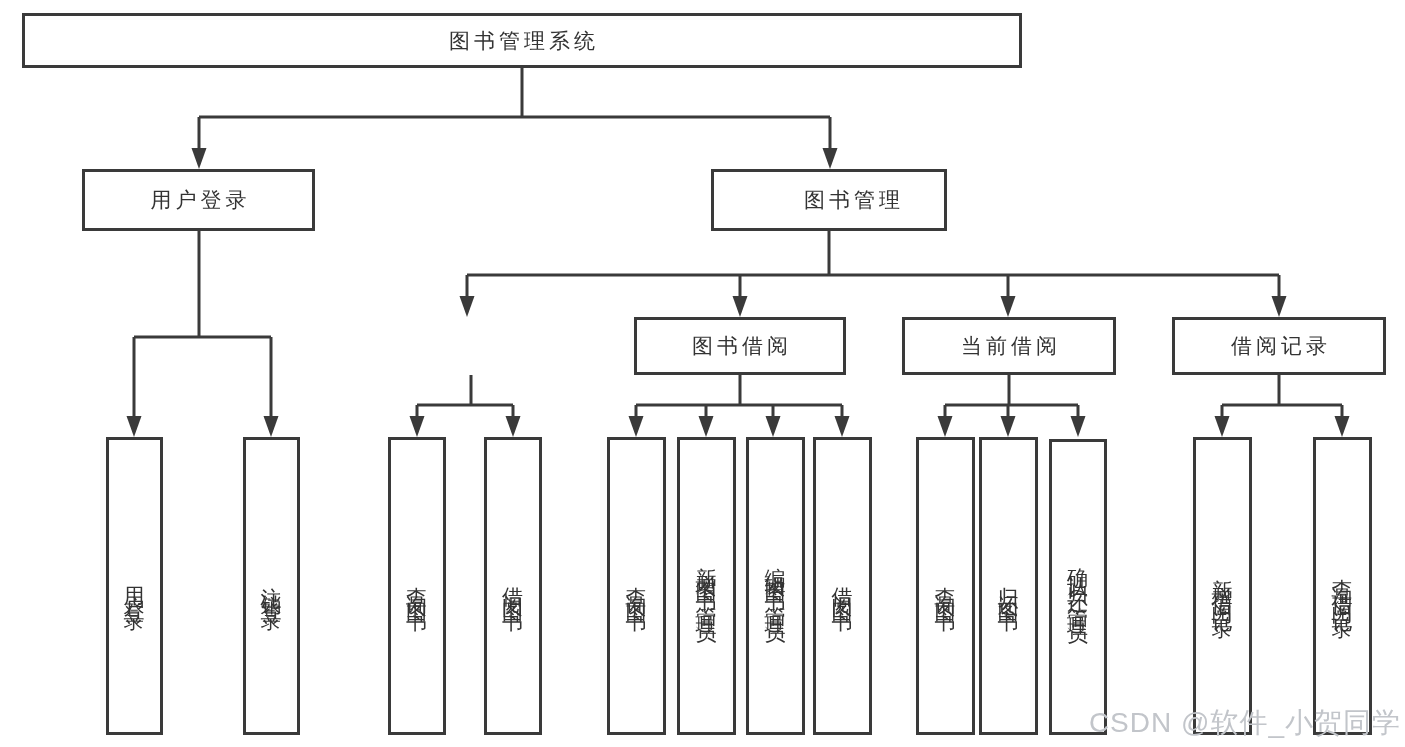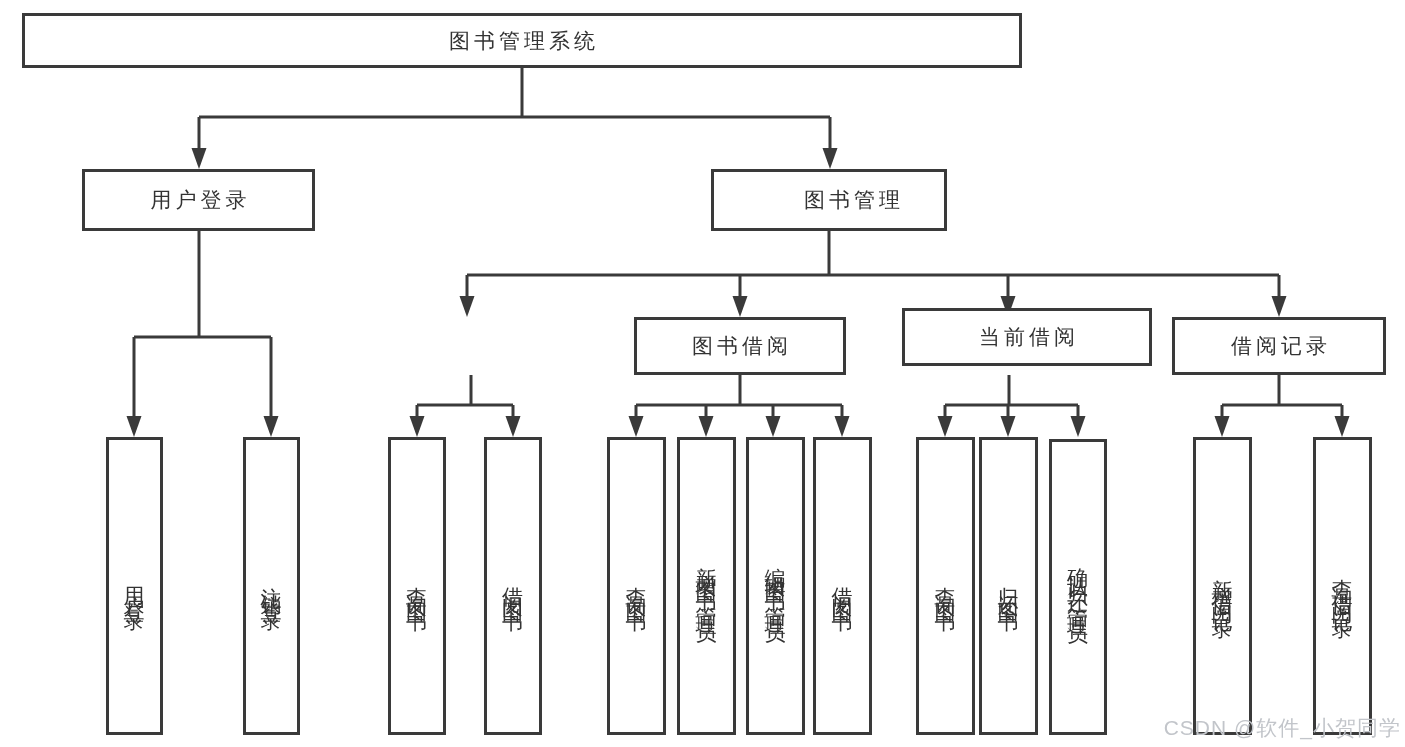--- a/index.html
+++ b/index.html
@@ -52,21 +52,21 @@
     text-orientation: mixed;
     letter-spacing: 8px;
     text-indent: 0;
     line-height: 1;
   }
 
   .watermark {
     position: absolute;
     right: 4px;
     bottom: 5px;
-    font-size: 21px;
+    font-size: 28px;
     color: var(--wm);
     letter-spacing: 1px;
     z-index: 5;
     white-space: nowrap;
   }
 </style>
 </head>
 <body>
 
 <div class="stage">
@@ -120,21 +120,21 @@
       <polygon points="1334.5,416 1349.5,416 1342,437"></polygon>
     </g>
   </svg>
 
   <div class="node" style="left:22px; top:13px; width:1000px; height:55px;">图书管理系统</div>
 
   <div class="node" style="left:82px; top:169px; width:233px; height:62px;">用户登录</div>
   <div class="node" style="left:711px; top:169px; width:236px; height:62px;padding-left:46px;">图书管理</div>
 
   <div class="node" style="left:634px; top:317px; width:212px; height:58px;">图书借阅</div>
-  <div class="node" style="left:902px; top:308px; width:250px; height:58px;">当前借阅</div>
+  <div class="node" style="left:902px; top:317px; width:214px; height:58px;">当前借阅</div>
   <div class="node" style="left:1172px; top:317px; width:214px; height:58px;">借阅记录</div>
 
   <div class="node vertical" style="left:106px; top:437px; width:57px; height:298px;">用户登录</div>
   <div class="node vertical" style="left:243px; top:437px; width:57px; height:298px;">注销登录</div>
 
   <div class="node vertical" style="left:388px; top:437px; width:58px; height:298px;">查询图书</div>
   <div class="node vertical" style="left:484px; top:437px; width:58px; height:298px;">借阅图书</div>
 
   <div class="node vertical" style="left:607px; top:437px; width:59px; height:298px;">查询图书</div>
   <div class="node vertical" style="left:677px; top:437px; width:59px; height:298px;">新增图书（管理员）</div>

